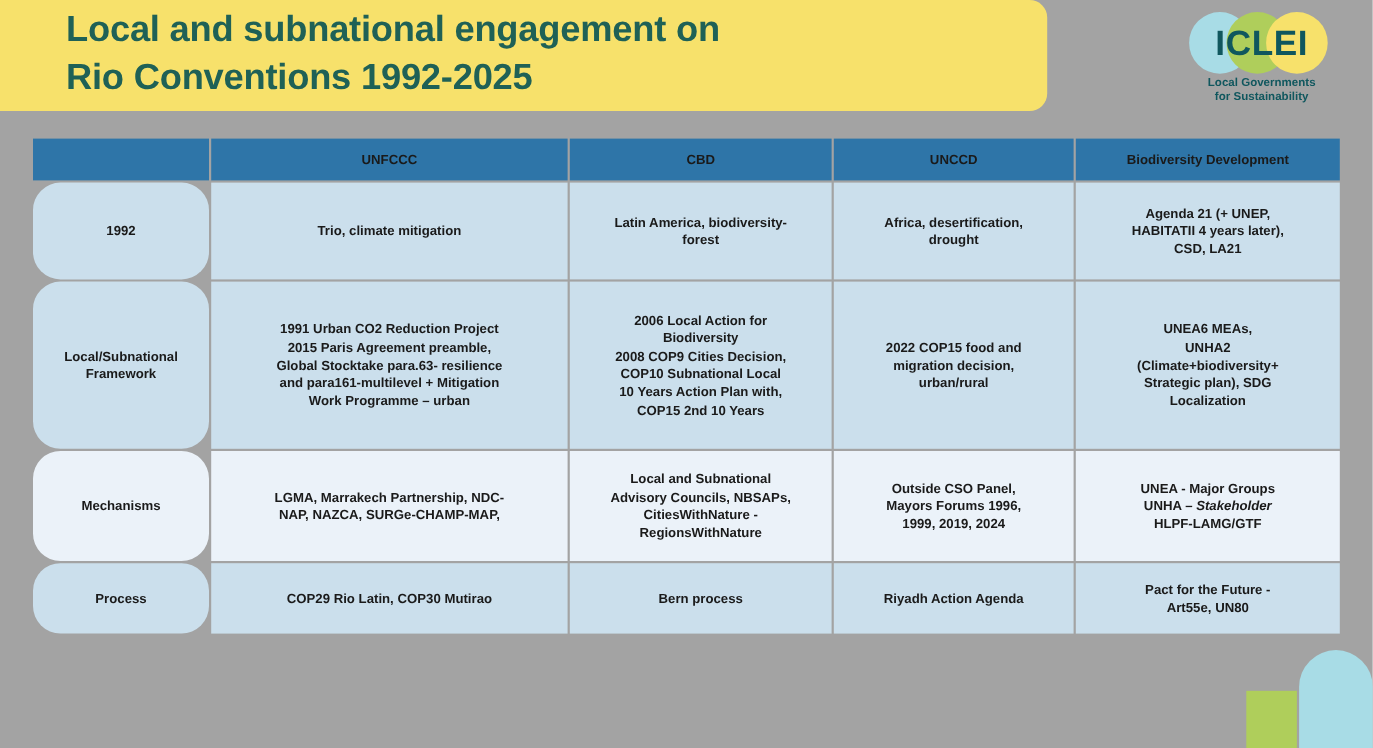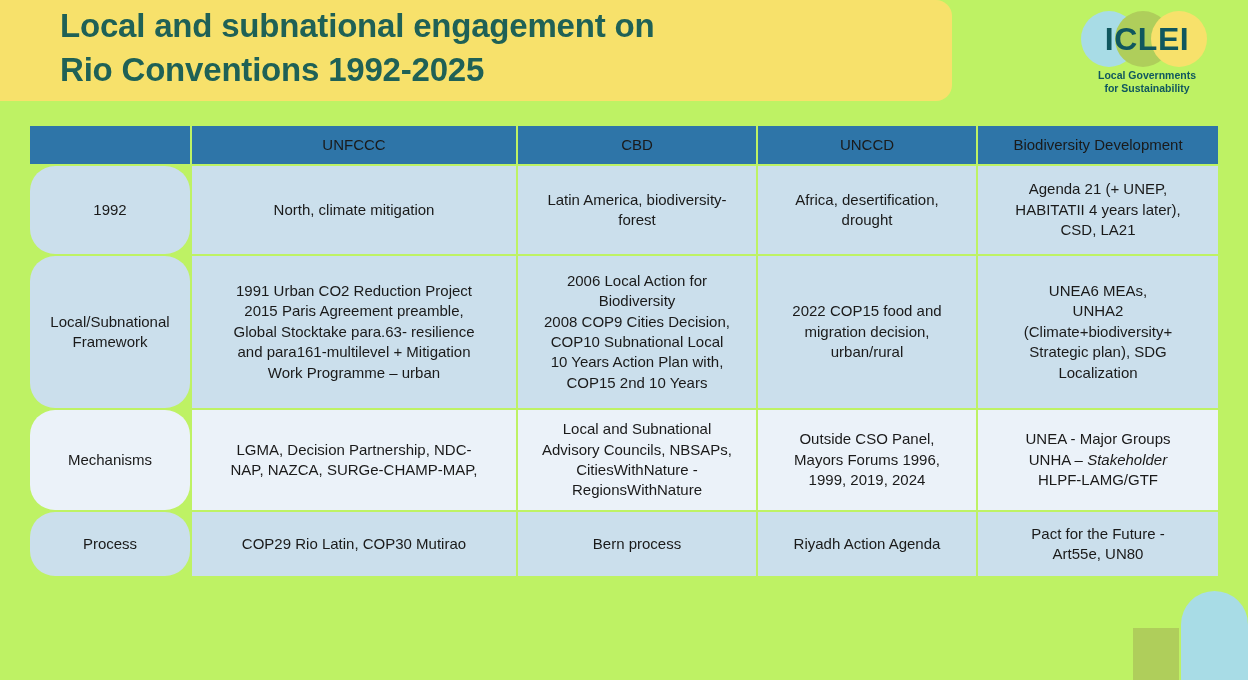--- a/index.html
+++ b/index.html
@@ -7,21 +7,21 @@
     margin: 0; padding: 0;
     width: 1248px; height: 680px;
     background: #ffffff;
     font-family: "Liberation Sans", sans-serif;
     overflow: hidden;
   }
   #slide {
     position: relative;
     width: 1248px;
     height: 680px;
-    background: #bef264;
+    background: #a3a3a3;
   }
 
   
   #title-banner {
     position: absolute;
     left: 0; top: 0;
     width: 952px;
     height: 101px;
     background: #F7E16B;
     border-radius: 0 16px 16px 0;
@@ -105,24 +105,24 @@
     top: 124px;
     width: 1192px;
     border-collapse: separate;
     border-spacing: 2px;
     table-layout: fixed;
   }
   #matrix td, #matrix th {
     padding: 6px 8px;
     vertical-align: middle;
     text-align: center;
-    font-size: 15px;
+    font-size: 12px;
     line-height: 1.36;
     color: #1a1a1a;
-    font-weight: normal;
+    font-weight: bold;
     border: 0;
     white-space: pre-line;
   }
   thead th {
     background: #2E75A8;
     color: #ffffff;
     font-weight: bold;
     font-size: 14.6px;
     height: 38px;
   }
@@ -188,21 +188,21 @@
         <th>UNFCCC</th>
         <th>CBD</th>
         <th>UNCCD</th>
         <th>Biodiversity Development</th>
       </tr>
     </thead>
     <tbody>
 
       <tr class="shade-a r-1992">
         <td class="rowlabel accent">1992</td>
-        <td>North, climate mitigation</td>
+        <td>Trio, climate mitigation</td>
         <td>Latin America, biodiversity-
 forest</td>
         <td>Africa, desertification,
 drought</td>
         <td>Agenda 21 (+ UNEP,
 HABITATII 4 years later),
 CSD, LA21</td>
       </tr>
 
 
@@ -225,21 +225,21 @@
 urban/rural</td>
         <td>UNEA6 MEAs,
 UNHA2
 (Climate+biodiversity+
 Strategic plan), SDG
 Localization</td>
       </tr>
 
       <tr class="shade-b r-mech">
         <td class="rowlabel">Mechanisms</td>
-        <td>LGMA, Decision Partnership, NDC-
+        <td>LGMA, Marrakech Partnership, NDC-
 NAP, NAZCA, SURGe-CHAMP-MAP,</td>
         <td>Local and Subnational
 Advisory Councils, NBSAPs,
 CitiesWithNature -
 RegionsWithNature</td>
         <td>Outside CSO Panel,
 Mayors Forums 1996,
 1999, 2019, 2024</td>
         <td><span>UNEA - Major Groups</span><br><span>UNHA – </span><span class="ital">Stakeholder</span><br><span>HLPF-LAMG/GTF</span></td>
       </tr>

